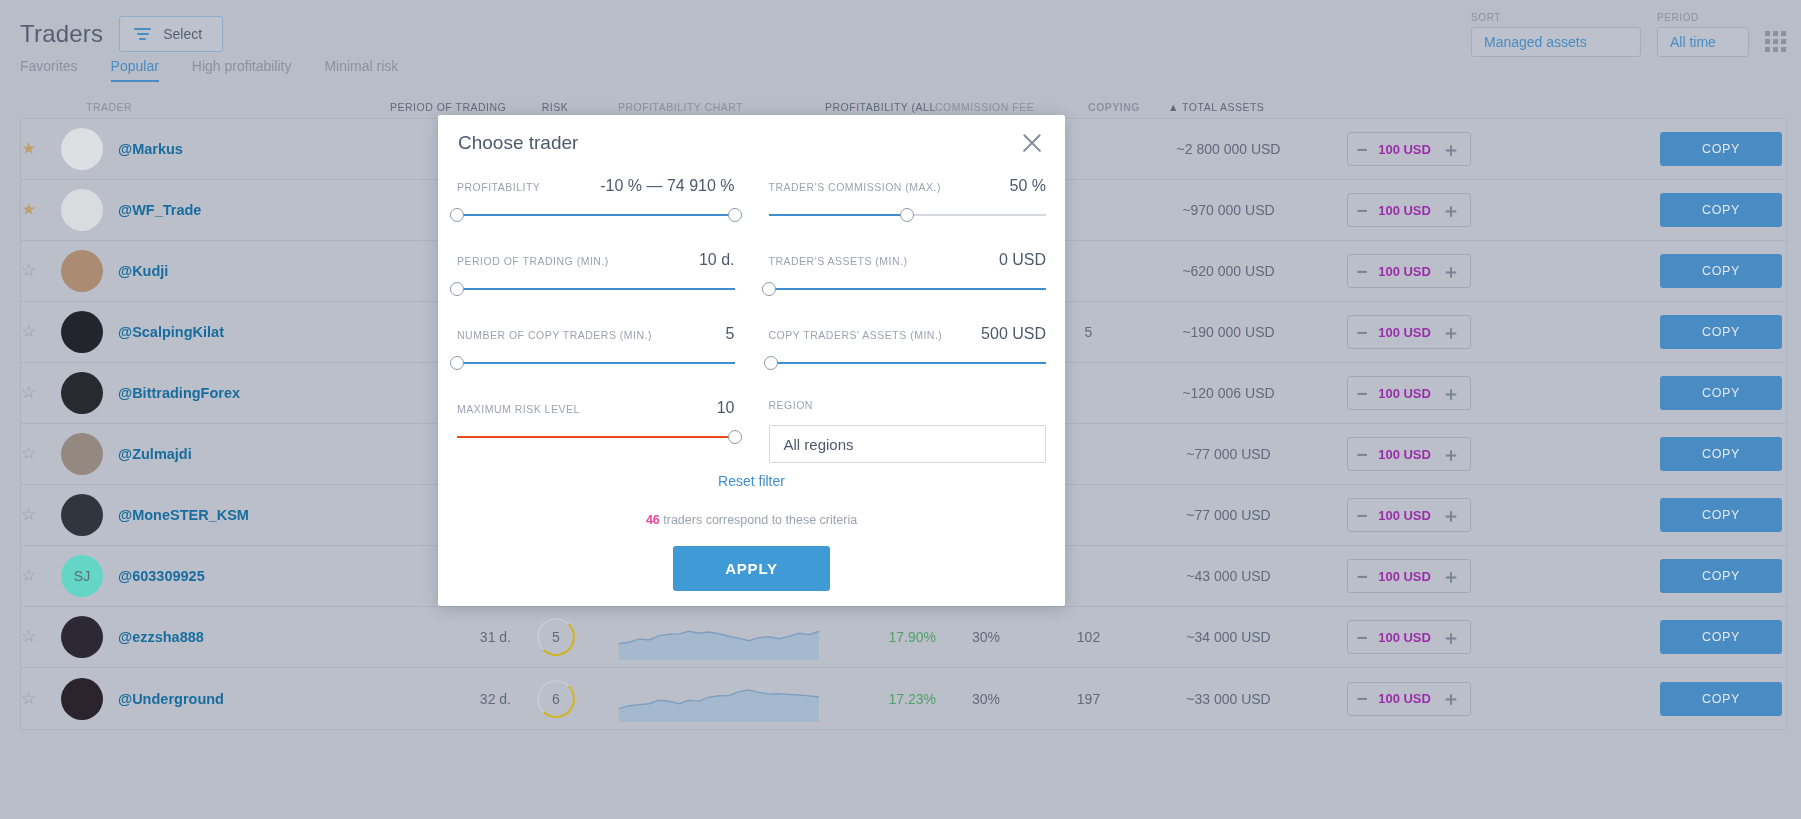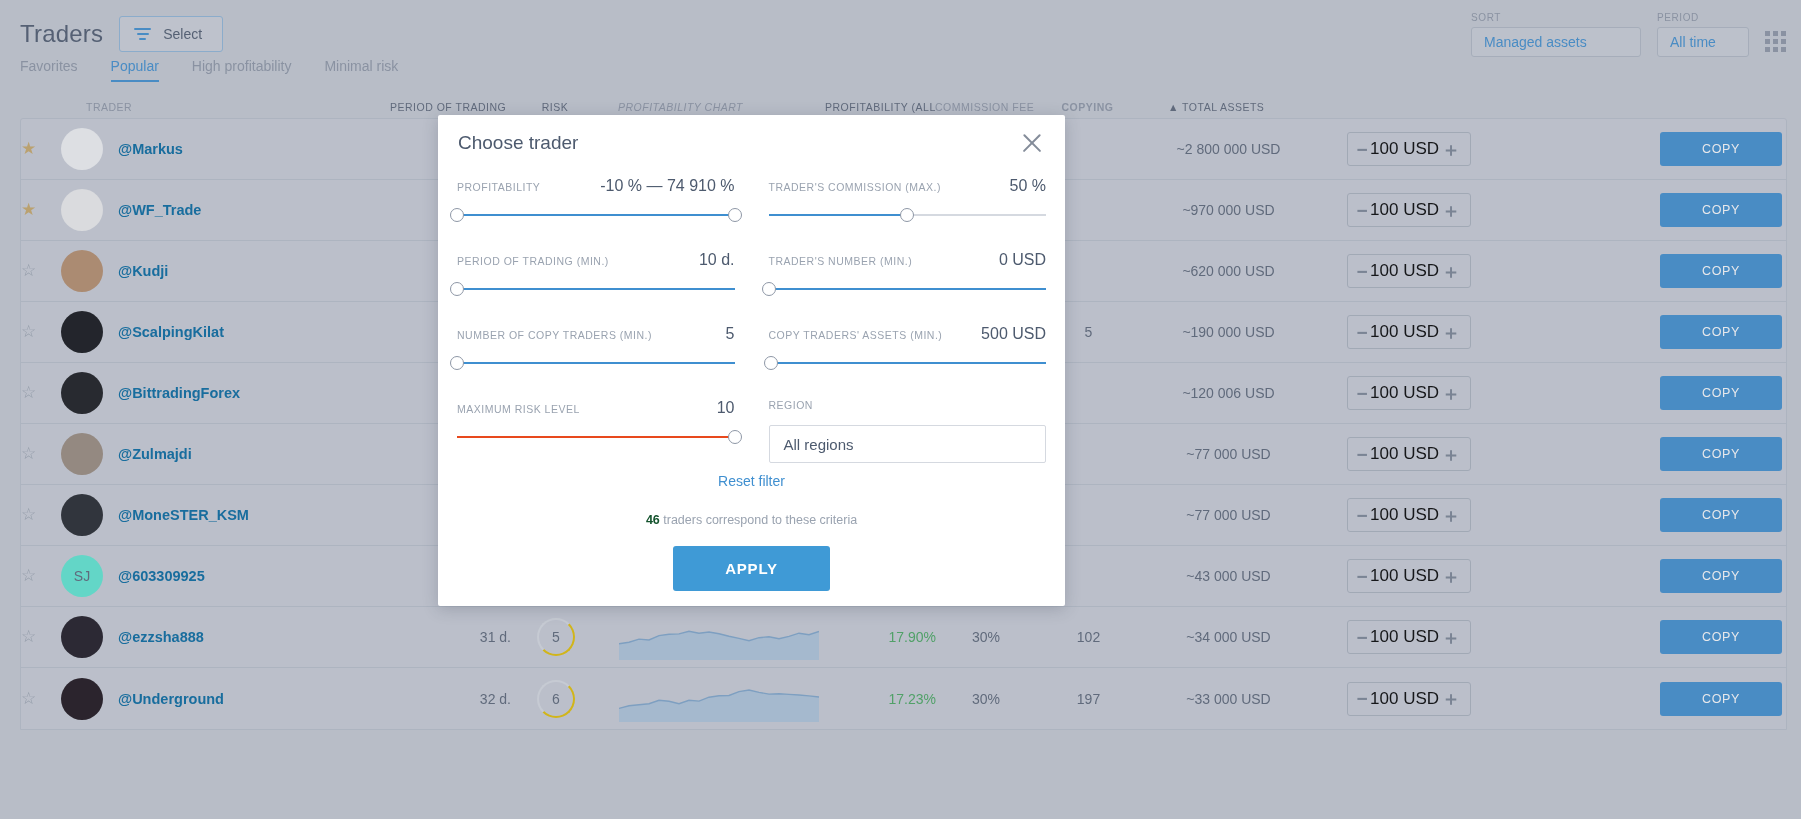--- a/index.html
+++ b/index.html
@@ -82,24 +82,24 @@
   .c-chart  { width: 225px; flex: 0 0 225px; padding-left: 18px; }
   .c-prof   { width: 110px; flex: 0 0 110px; text-align: right; }
   .c-comm   { width: 100px; flex: 0 0 100px; text-align: center; }
   .c-copy   { width: 105px; flex: 0 0 105px; text-align: center; }
   .c-assets { width: 175px; flex: 0 0 175px; text-align: center; }
   .c-amount { width: 185px; flex: 0 0 185px; display: flex; justify-content: center; }
   .c-action { flex: 1 1 auto; display: flex; justify-content: flex-end; padding-right: 4px; }
 
   .thead .c-trader { padding-left: 26px; text-align: left; }
   .thead .c-period { text-align: left; padding-left: 0; }
-  .thead .c-chart  { text-align: left; font-style: italic; }
+  .thead .c-chart  { text-align: left; }
   .thead .c-prof   { text-align: left; }
   .thead .c-comm   { text-align: left; }
-  .thead .c-copy   { text-align: center; font-weight: bold; }
+  .thead .c-copy   { text-align: right; font-weight: bold; }
   .thead .c-assets { text-align: left; padding-left: 28px; }
 
   .rows {
     border: 1px solid #b9c0cb; border-radius: 3px 3px 0 0;
     background: rgba(255,255,255,.07);
     overflow: hidden;
   }
   .row {
     display: flex; align-items: center; height: 61px;
     border-bottom: 1px solid #b9c0cb;
@@ -134,21 +134,21 @@
   .risk-badge.warn { border-color: #d7dbe2; border-right-color: #e5c100; border-bottom-color: #e5c100; }
 
   .spark { width: 200px; height: 46px; display: block; }
 
   .stepper {
     display: flex; align-items: center; justify-content: space-between;
     width: 124px; height: 34px;
     border: 1px solid #aab2be; border-radius: 3px; padding: 0 9px;
   }
   .stepper .sbtn { color: #7b8595; font-size: 19px; line-height: 1; cursor: pointer; font-weight: bold; }
-  .stepper .sval { color: #000000; font-size: 17px; }
+  .stepper .sval { color: #a21caf; font-size: 13px; font-weight: bold; }
   .copy-btn {
     width: 122px; height: 34px; border-radius: 3px;
     background: #3f8fd0; color: #fff; font-size: 12.5px; letter-spacing: .6px;
     display: flex; align-items: center; justify-content: center;
     cursor: pointer; border: none;
   }
 
   
   .overlay {
     position: absolute; inset: 0; background: rgba(120,128,142,.18);
@@ -204,21 +204,21 @@
     font-size: 15px; color: #4d5a6e; margin-top: 2px; cursor: pointer;
   }
 
   .reset-link {
     text-align: center; color: #3f8fd0; font-size: 14px;
     margin-top: 0; cursor: pointer;
   }
   .criteria {
     text-align: center; font-size: 12.5px; color: #9aa3b0; margin-top: 24px;
   }
-  .criteria b { color: #14532d; }
+  .criteria b { color: #ec4899; }
   .apply-wrap { display: flex; justify-content: center; margin-top: 19px; }
   .apply-btn {
     width: 157px; height: 45px; border: none; border-radius: 3px;
     background: #3f9ad6; color: #fff; font-size: 15px; letter-spacing: .8px;
     font-weight: bold; cursor: pointer;
   }
 </style>
 </head>
 <body>
 
@@ -581,21 +581,21 @@
             <span class="sl-value">10 d.</span>
           </div>
           <div class="slider">
             <div class="track"></div>
             <div class="track-fill" style="left:0%;width:100%"></div>
             <div class="knob" style="left:0%"></div>
           </div>
         </div>
         <div class="slider-field">
           <div class="sl-top">
-            <span class="sl-label">TRADER'S NUMBER (MIN.)</span>
+            <span class="sl-label">TRADER'S ASSETS (MIN.)</span>
             <span class="sl-value">0 USD</span>
           </div>
           <div class="slider">
             <div class="track"></div>
             <div class="track-fill" style="left:0%;width:100%"></div>
             <div class="knob" style="left:0%"></div>
           </div>
         </div>
         <div class="slider-field">
           <div class="sl-top">

